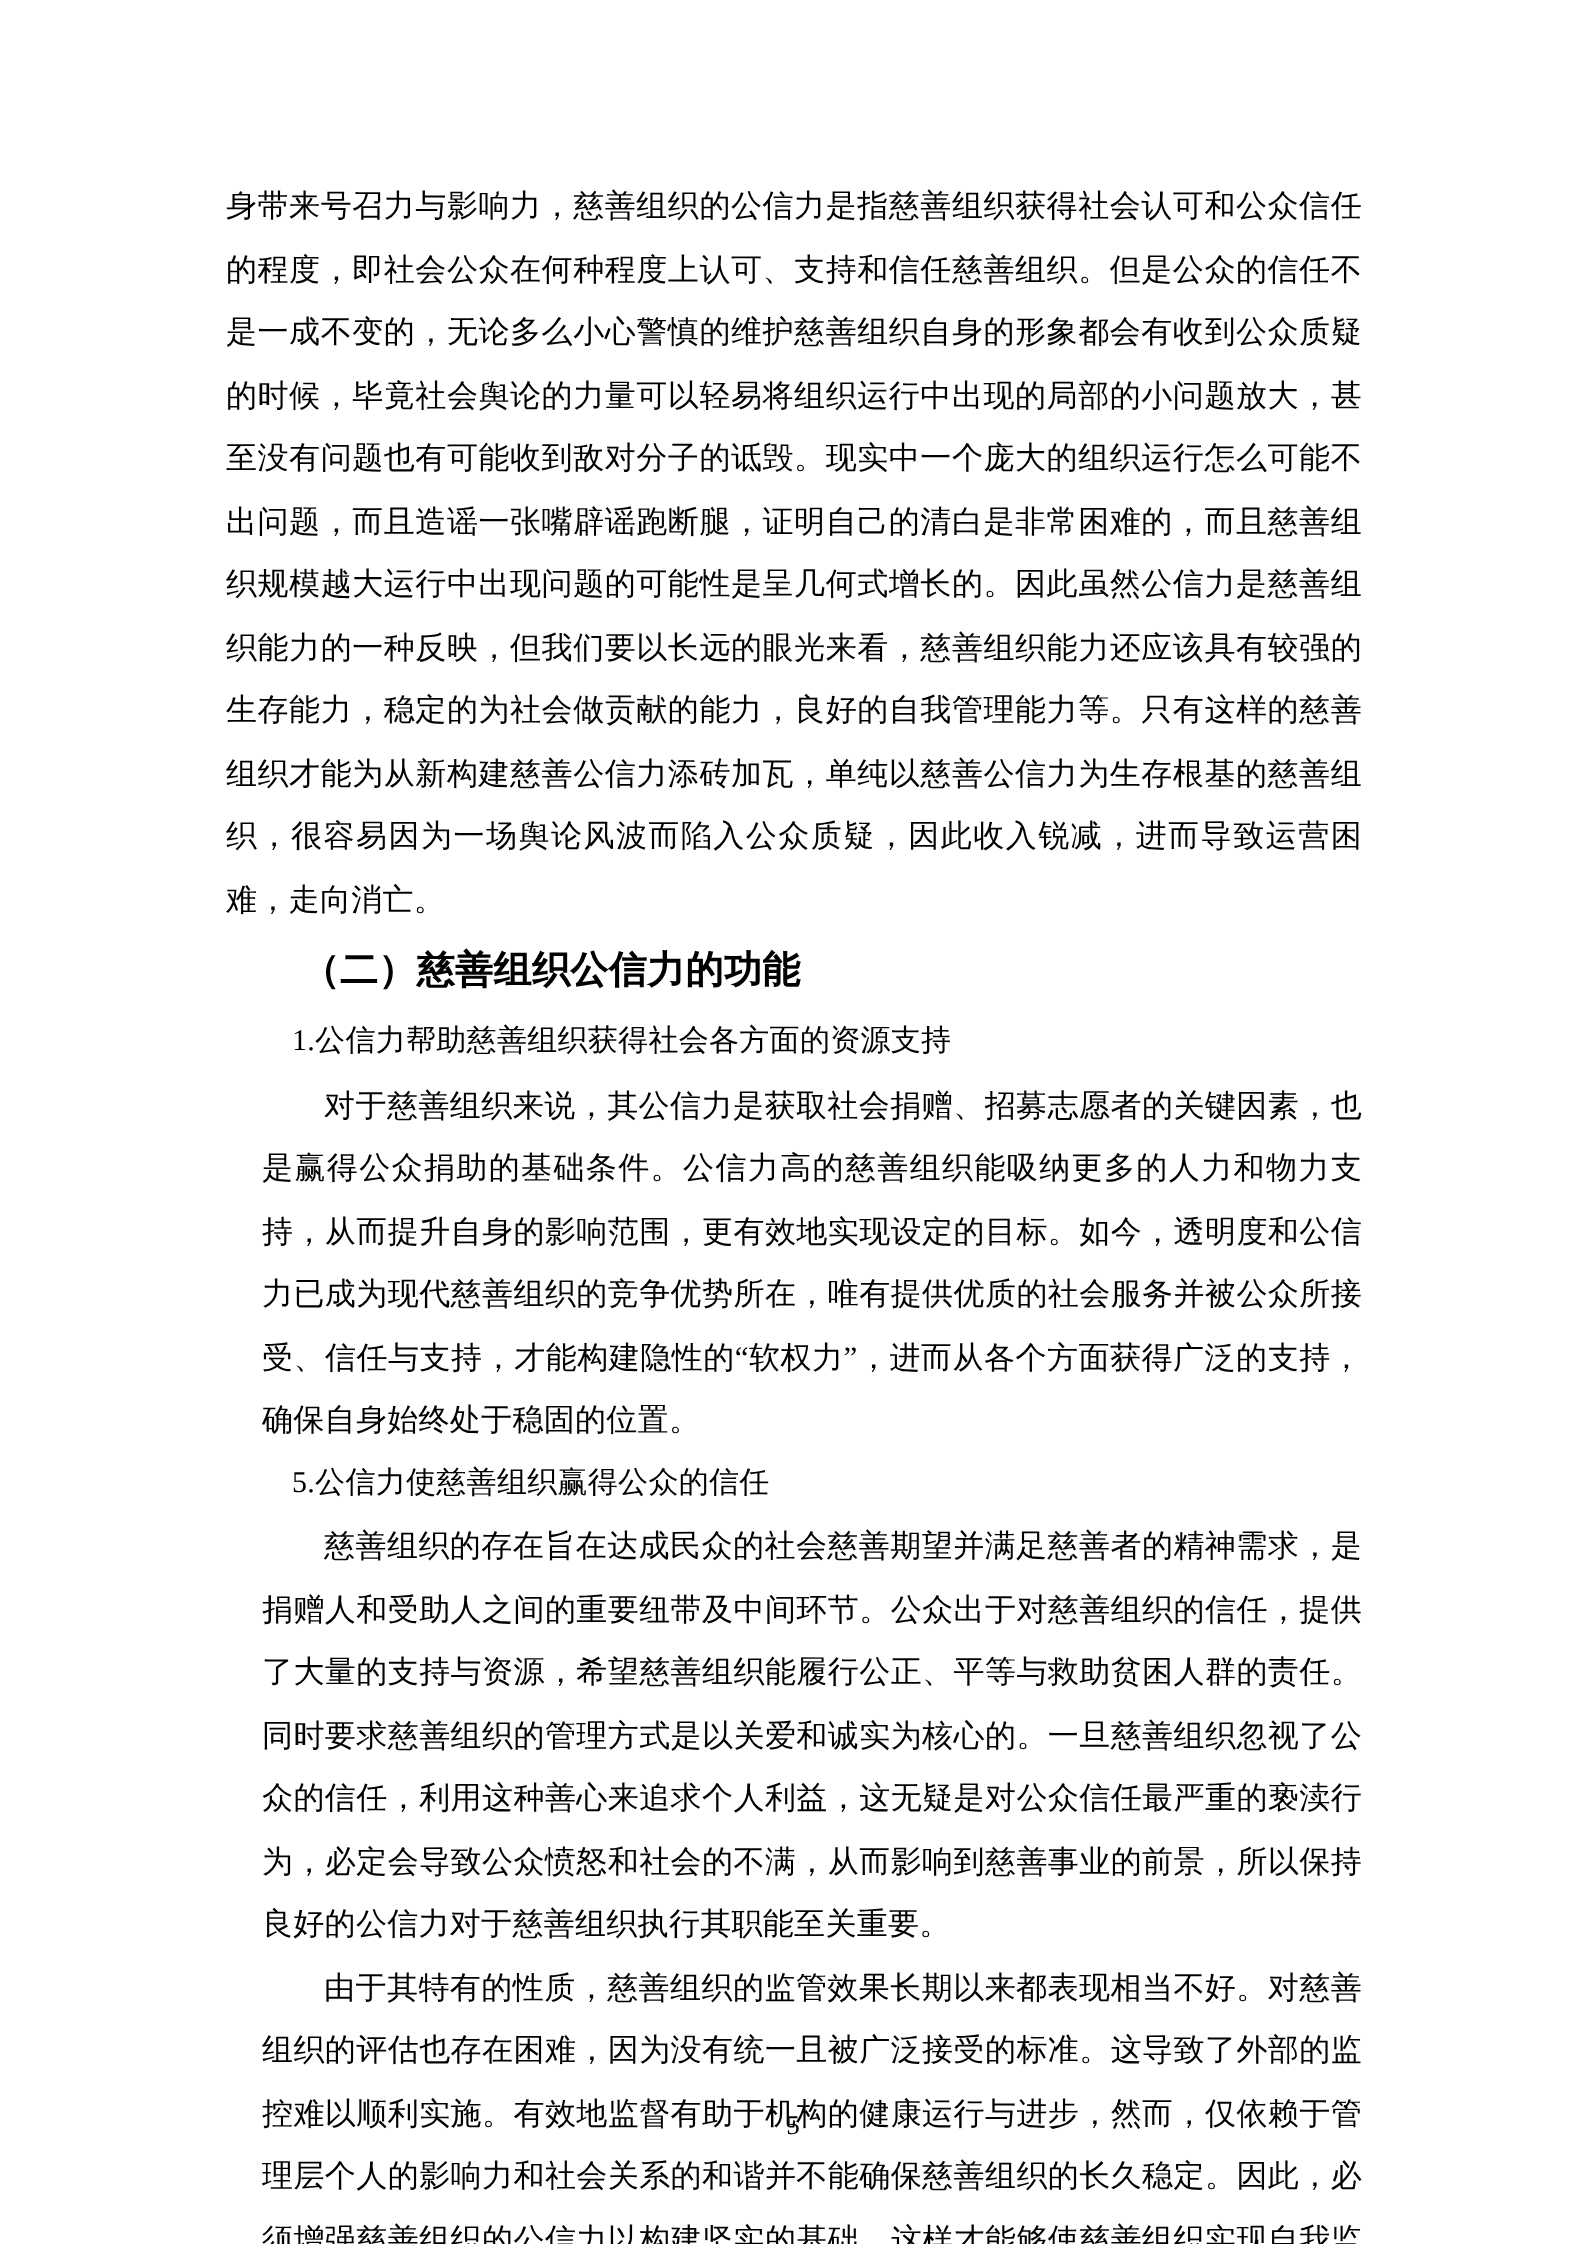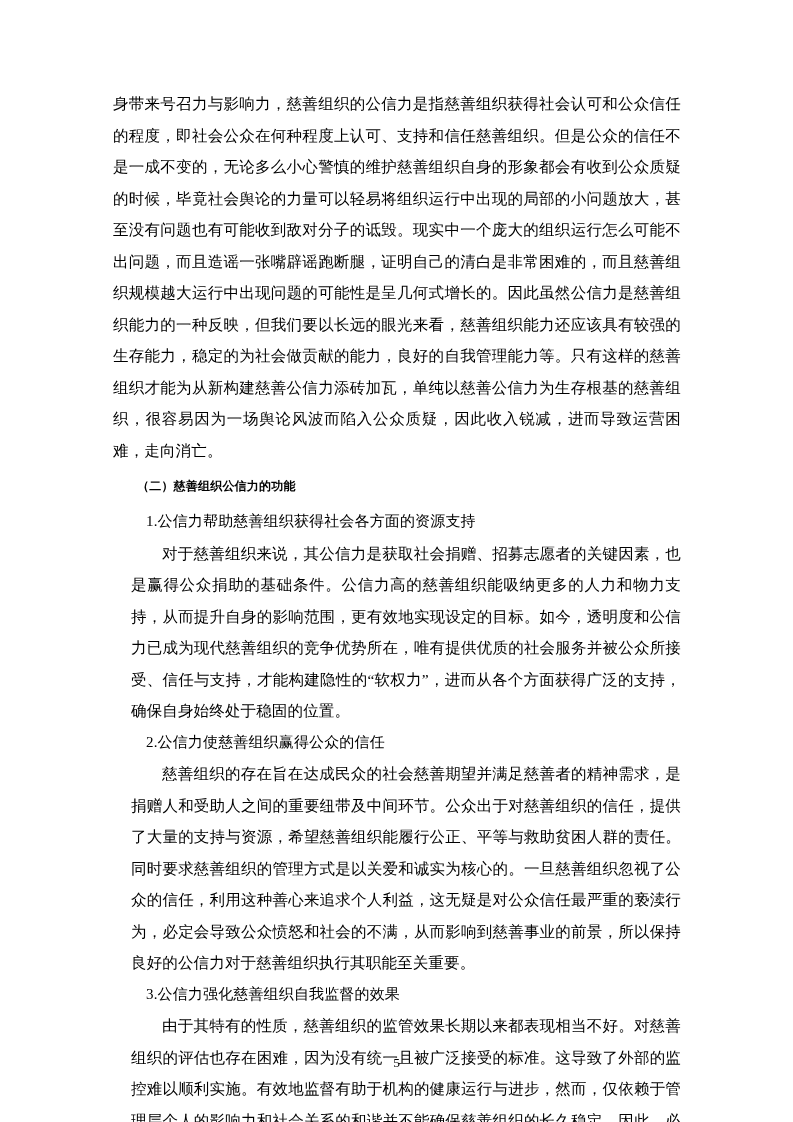--- a/index.html
+++ b/index.html
@@ -39,21 +39,21 @@
   }
   .body-para {
     text-indent: 0;
   }
   .indent-2 {
     text-indent: 2em;
     margin-left: 18px;
   }
   .heading2 {
     margin: 0;
-    font-size: 12px;
+    font-size: 19px;
     line-height: 40px;
     font-weight: bold;
     text-indent: 2em;
     letter-spacing: 0.2px;
   }
   .subheading {
     margin: 0;
     font-size: 15px;
     line-height: 31.5px;
     text-indent: 2.2em;
@@ -77,24 +77,23 @@
   <div class="content">
 
     <p class="body-para">身带来号召力与影响力，慈善组织的公信力是指慈善组织获得社会认可和公众信任的程度，即社会公众在何种程度上认可、支持和信任慈善组织。但是公众的信任不是一成不变的，无论多么小心警慎的维护慈善组织自身的形象都会有收到公众质疑的时候，毕竟社会舆论的力量可以轻易将组织运行中出现的局部的小问题放大，甚至没有问题也有可能收到敌对分子的诋毁。现实中一个庞大的组织运行怎么可能不出问题，而且造谣一张嘴辟谣跑断腿，证明自己的清白是非常困难的，而且慈善组织规模越大运行中出现问题的可能性是呈几何式增长的。因此虽然公信力是慈善组织能力的一种反映，但我们要以长远的眼光来看，慈善组织能力还应该具有较强的生存能力，稳定的为社会做贡献的能力，良好的自我管理能力等。只有这样的慈善组织才能为从新构建慈善公信力添砖加瓦，单纯以慈善公信力为生存根基的慈善组织，很容易因为一场舆论风波而陷入公众质疑，因此收入锐减，进而导致运营困难，走向消亡。</p>
 
     <h2 class="heading2">（二）慈善组织公信力的功能</h2>
 
     <p class="subheading">1.公信力帮助慈善组织获得社会各方面的资源支持</p>
 
     <p class="indent-2">对于慈善组织来说，其公信力是获取社会捐赠、招募志愿者的关键因素，也是赢得公众捐助的基础条件。公信力高的慈善组织能吸纳更多的人力和物力支持，从而提升自身的影响范围，更有效地实现设定的目标。如今，透明度和公信力已成为现代慈善组织的竞争优势所在，唯有提供优质的社会服务并被公众所接受、信任与支持，才能构建隐性的“软权力”，进而从各个方面获得广泛的支持，确保自身始终处于稳固的位置。</p>
 
-    <p class="subheading">2.公信力使慈善组织赢得公众的信任</p>
+    <p class="subheading">5.公信力使慈善组织赢得公众的信任</p>
 
     <p class="indent-2">慈善组织的存在旨在达成民众的社会慈善期望并满足慈善者的精神需求，是捐赠人和受助人之间的重要纽带及中间环节。公众出于对慈善组织的信任，提供了大量的支持与资源，希望慈善组织能履行公正、平等与救助贫困人群的责任。同时要求慈善组织的管理方式是以关爱和诚实为核心的。一旦慈善组织忽视了公众的信任，利用这种善心来追求个人利益，这无疑是对公众信任最严重的亵渎行为，必定会导致公众愤怒和社会的不满，从而影响到慈善事业的前景，所以保持良好的公信力对于慈善组织执行其职能至关重要。</p>
 
-    <p class="subheading">3.公信力强化慈善组织自我监督的效果</p>
 
     <p class="indent-2">由于其特有的性质，慈善组织的监管效果长期以来都表现相当不好。对慈善组织的评估也存在困难，因为没有统一且被广泛接受的标准。这导致了外部的监控难以顺利实施。有效地监督有助于机构的健康运行与进步，然而，仅依赖于管理层个人的影响力和社会关系的和谐并不能确保慈善组织的长久稳定。因此，必须增强慈善组织的公信力以构建坚实的基础，这样才能够使慈善组织实现自我监督，并且通过提升公共信任感来增加自我监督</p>
 
   </div>
 
   <div class="page-number">5</div>
 </div>
 
 </body></html>

